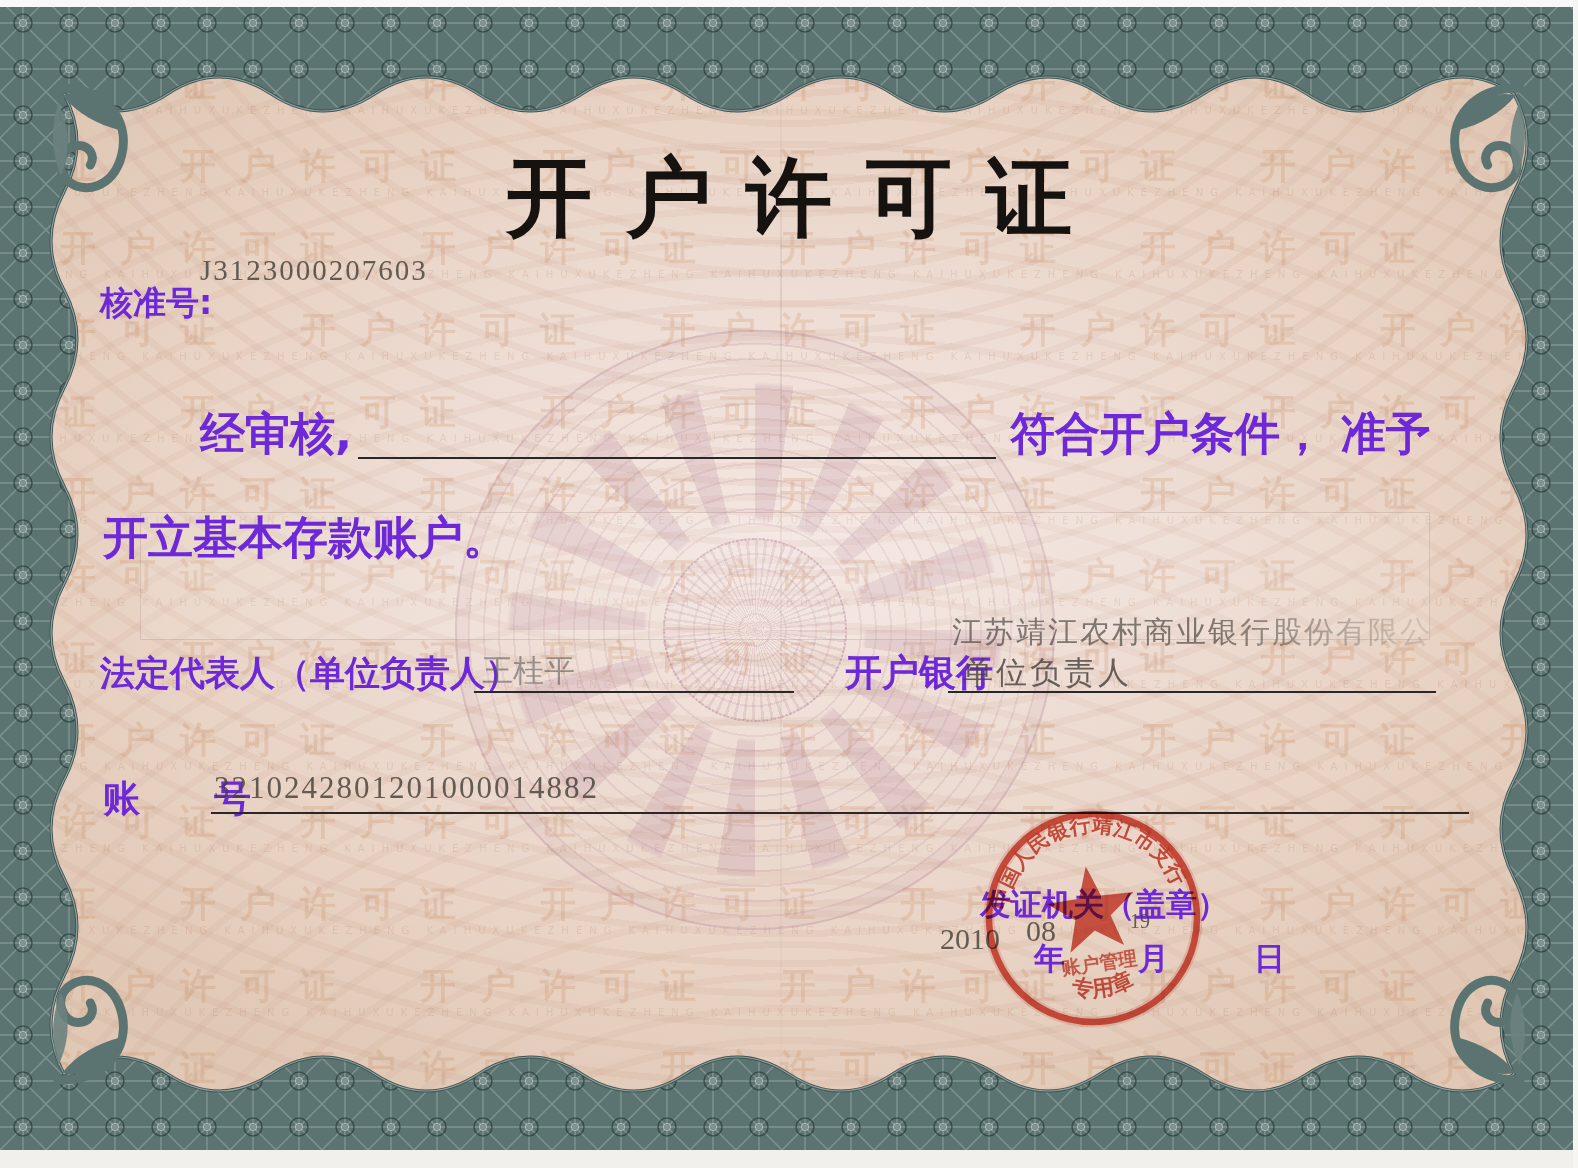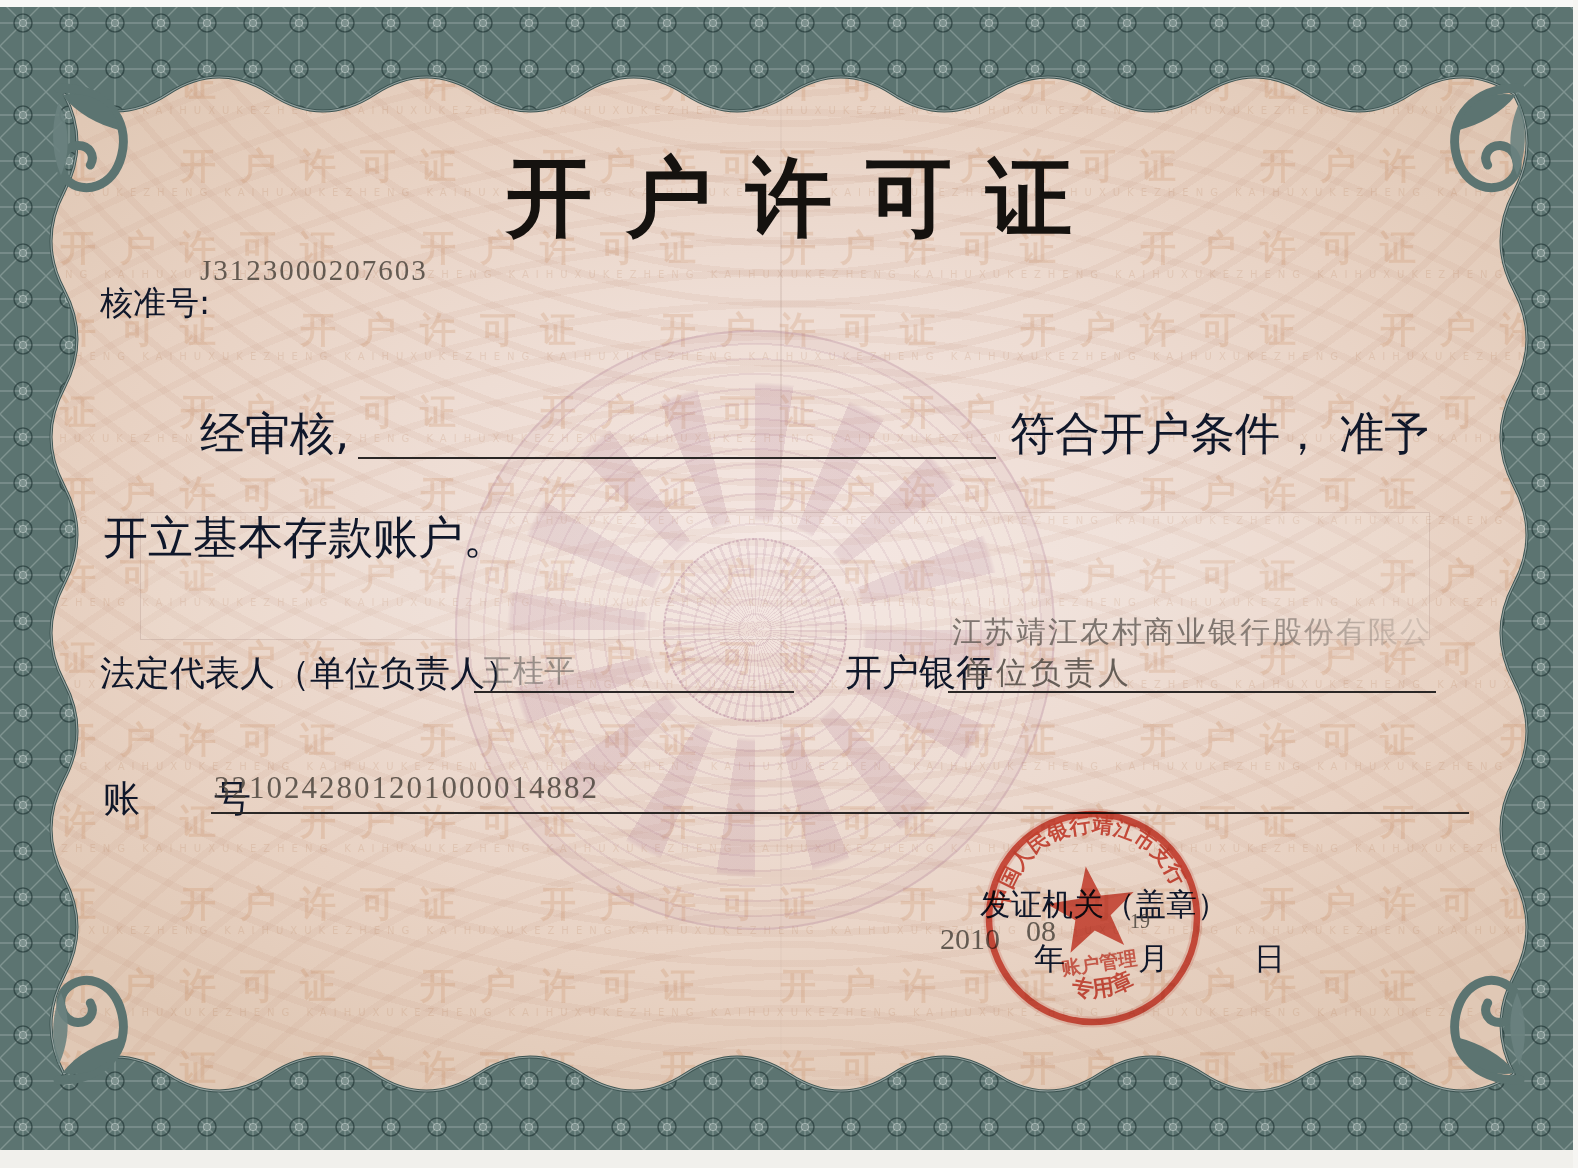--- a/index.html
+++ b/index.html
@@ -35,21 +35,21 @@
   .faint-box{position:absolute;left:140px;top:512px;width:1288px;height:126px;
     border:1px solid rgba(150,120,110,.25);background:rgba(255,255,255,.10);pointer-events:none;}
   
   .frame-svg{position:absolute;inset:0;z-index:3;pointer-events:none;}
   
   .scan-top{position:absolute;left:0;top:0;width:100%;height:7px;background:#f8f8f6;z-index:8;}
   .scan-bottom{position:absolute;left:0;bottom:0;width:100%;height:18px;background:#f1f0ec;z-index:8;}
   .scan-right{position:absolute;right:0;top:0;width:5px;height:100%;background:#f6f5f2;z-index:8;}
   
   .txt{position:absolute;z-index:4;white-space:nowrap;}
-  .lbl{color:#0f172a;font-weight:400;}
+  .lbl{color:#6d28d9;font-weight:700;}
   .typed{font-family:"Liberation Serif","DejaVu Serif",serif;color:rgba(70,64,56,.82);}
   .title{left:0;top:140px;width:100%;text-align:center;font-size:86px;font-weight:900;
     color:#15120f;letter-spacing:34px;text-indent:34px;}
   .approval-label{left:100px;top:281px;font-size:33px;}
   .approval-value{left:200px;top:254px;font-size:29px;letter-spacing:2px;}
   .serial{left:1078px;top:284px;font-size:36px;color:#1b1916;font-weight:600;}
   .serial-number{color:#c3281c;letter-spacing:3px;margin-left:14px;}
   .reviewed{left:200px;top:404px;font-size:45px;}
   .company{left:368px;top:414px;font-size:33px;letter-spacing:2px;}
   .qualifies{left:1010px;top:404px;font-size:45px;}

